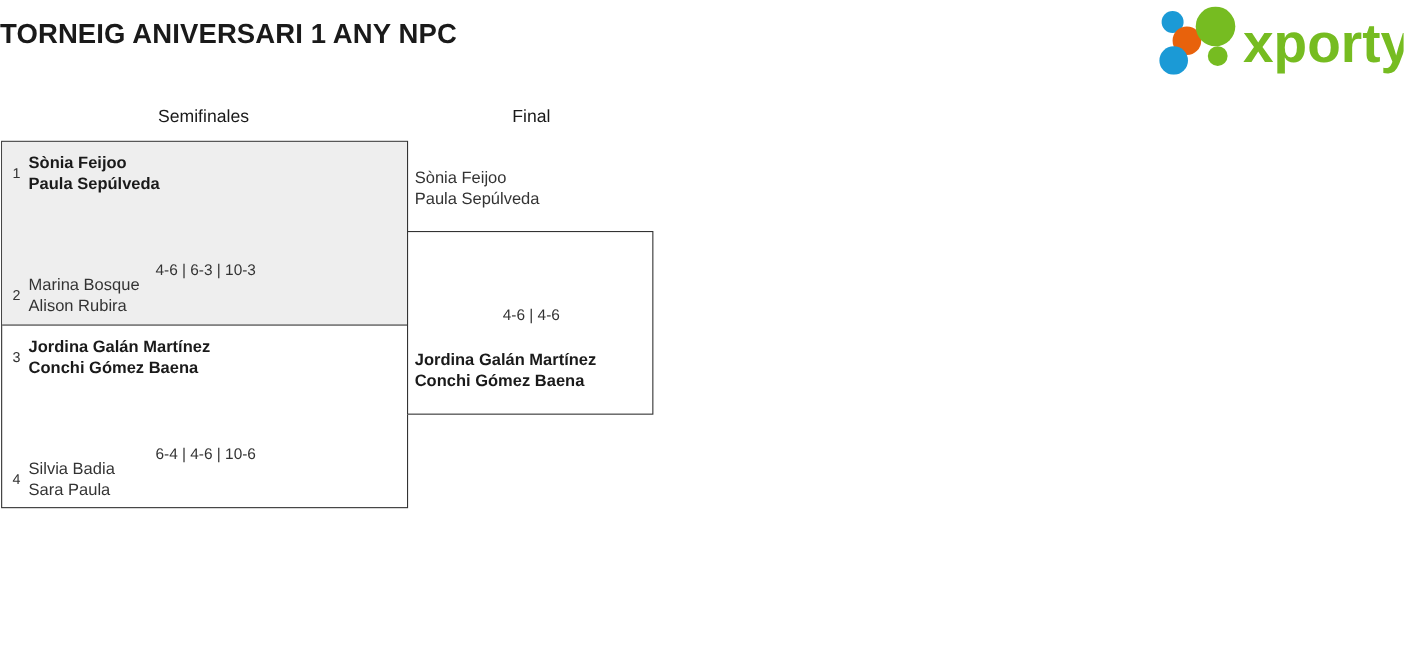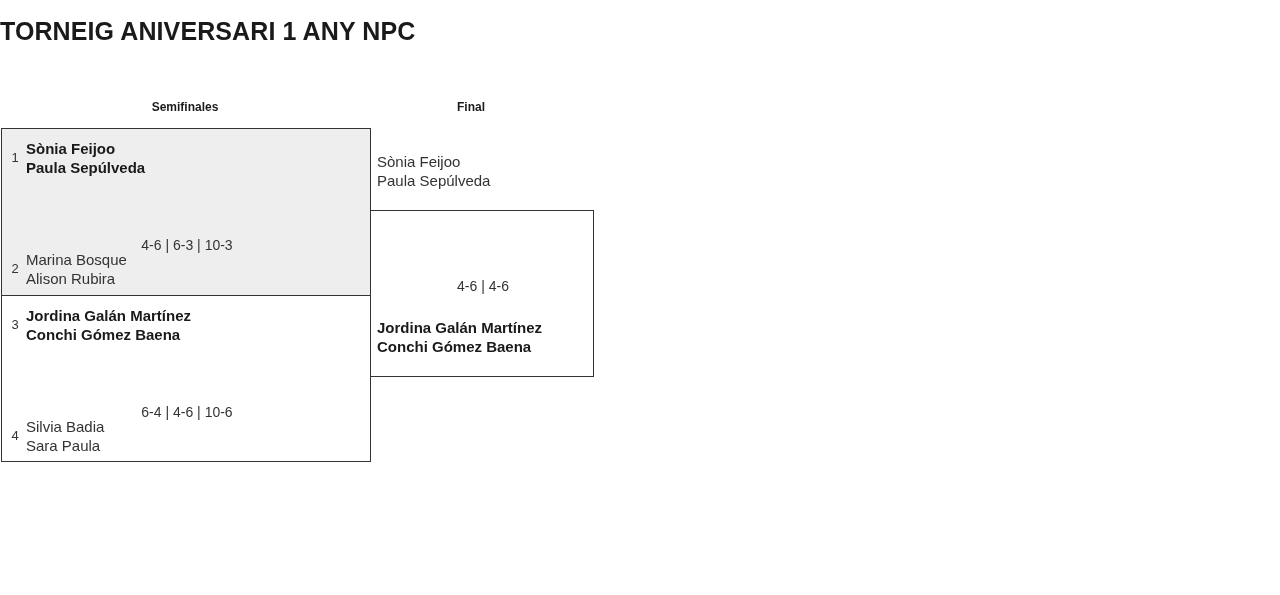--- a/index.html
+++ b/index.html
@@ -45,28 +45,28 @@
     left: 1050px;
     top: 6px;
     width: 226px;
     height: 62px;
   }
   .logo svg { display: block; }
 
   
   .round-header {
     position: absolute;
-    font-size: 12px;
-    font-weight: bold;
+    font-size: 16px;
+    font-weight: normal;
     color: #1a1a1a;
     text-align: center;
     line-height: 20px;
   }
   #round-header-0 { left: 85px;  top: 97px; width: 200px; }
-  #round-header-1 { left: 371px; top: 97px; width: 200px; }
+  #round-header-1 { left: 383px; top: 97px; width: 200px; }
 
   
   .bracket { position: absolute; left: 0; top: 0; }
 
   .sf-column {
     position: absolute;
     left: 1px;
     top: 128px;
     width: 368px;
     border: 1px solid #333333;
@@ -155,20 +155,32 @@
 </style>
 </head>
 <body>
 
 <div class="header">
 
   <div class="title-block">
     <div class="title-line">TORNEIG ANIVERSARI 1 ANY NPC</div>
   </div>
 
+  <div class="logo">
+    <svg width="226" height="62" viewBox="0 0 226 62" xmlns="http://www.w3.org/2000/svg">
+
+      <circle cx="16" cy="14" r="10" fill="#1b9ad6"></circle>
+      <circle cx="29" cy="31" r="13" fill="#e8620c"></circle>
+      <circle cx="17" cy="49" r="13" fill="#1b9ad6"></circle>
+      <circle cx="55" cy="18" r="18" fill="#76bc21"></circle>
+      <circle cx="57" cy="45" r="9" fill="#76bc21"></circle>
+
+      <text x="80" y="50" font-family="Liberation Sans, sans-serif" font-size="50" font-weight="bold" fill="#76bc21">xporty</text>
+    </svg>
+  </div>
 </div>
 
 <div class="round-header" id="round-header-0">Semifinales</div>
 <div class="round-header" id="round-header-1">Final</div>
 
 <div class="bracket">
 
   <div class="sf-column">
 
     <div class="sf-match shaded">

